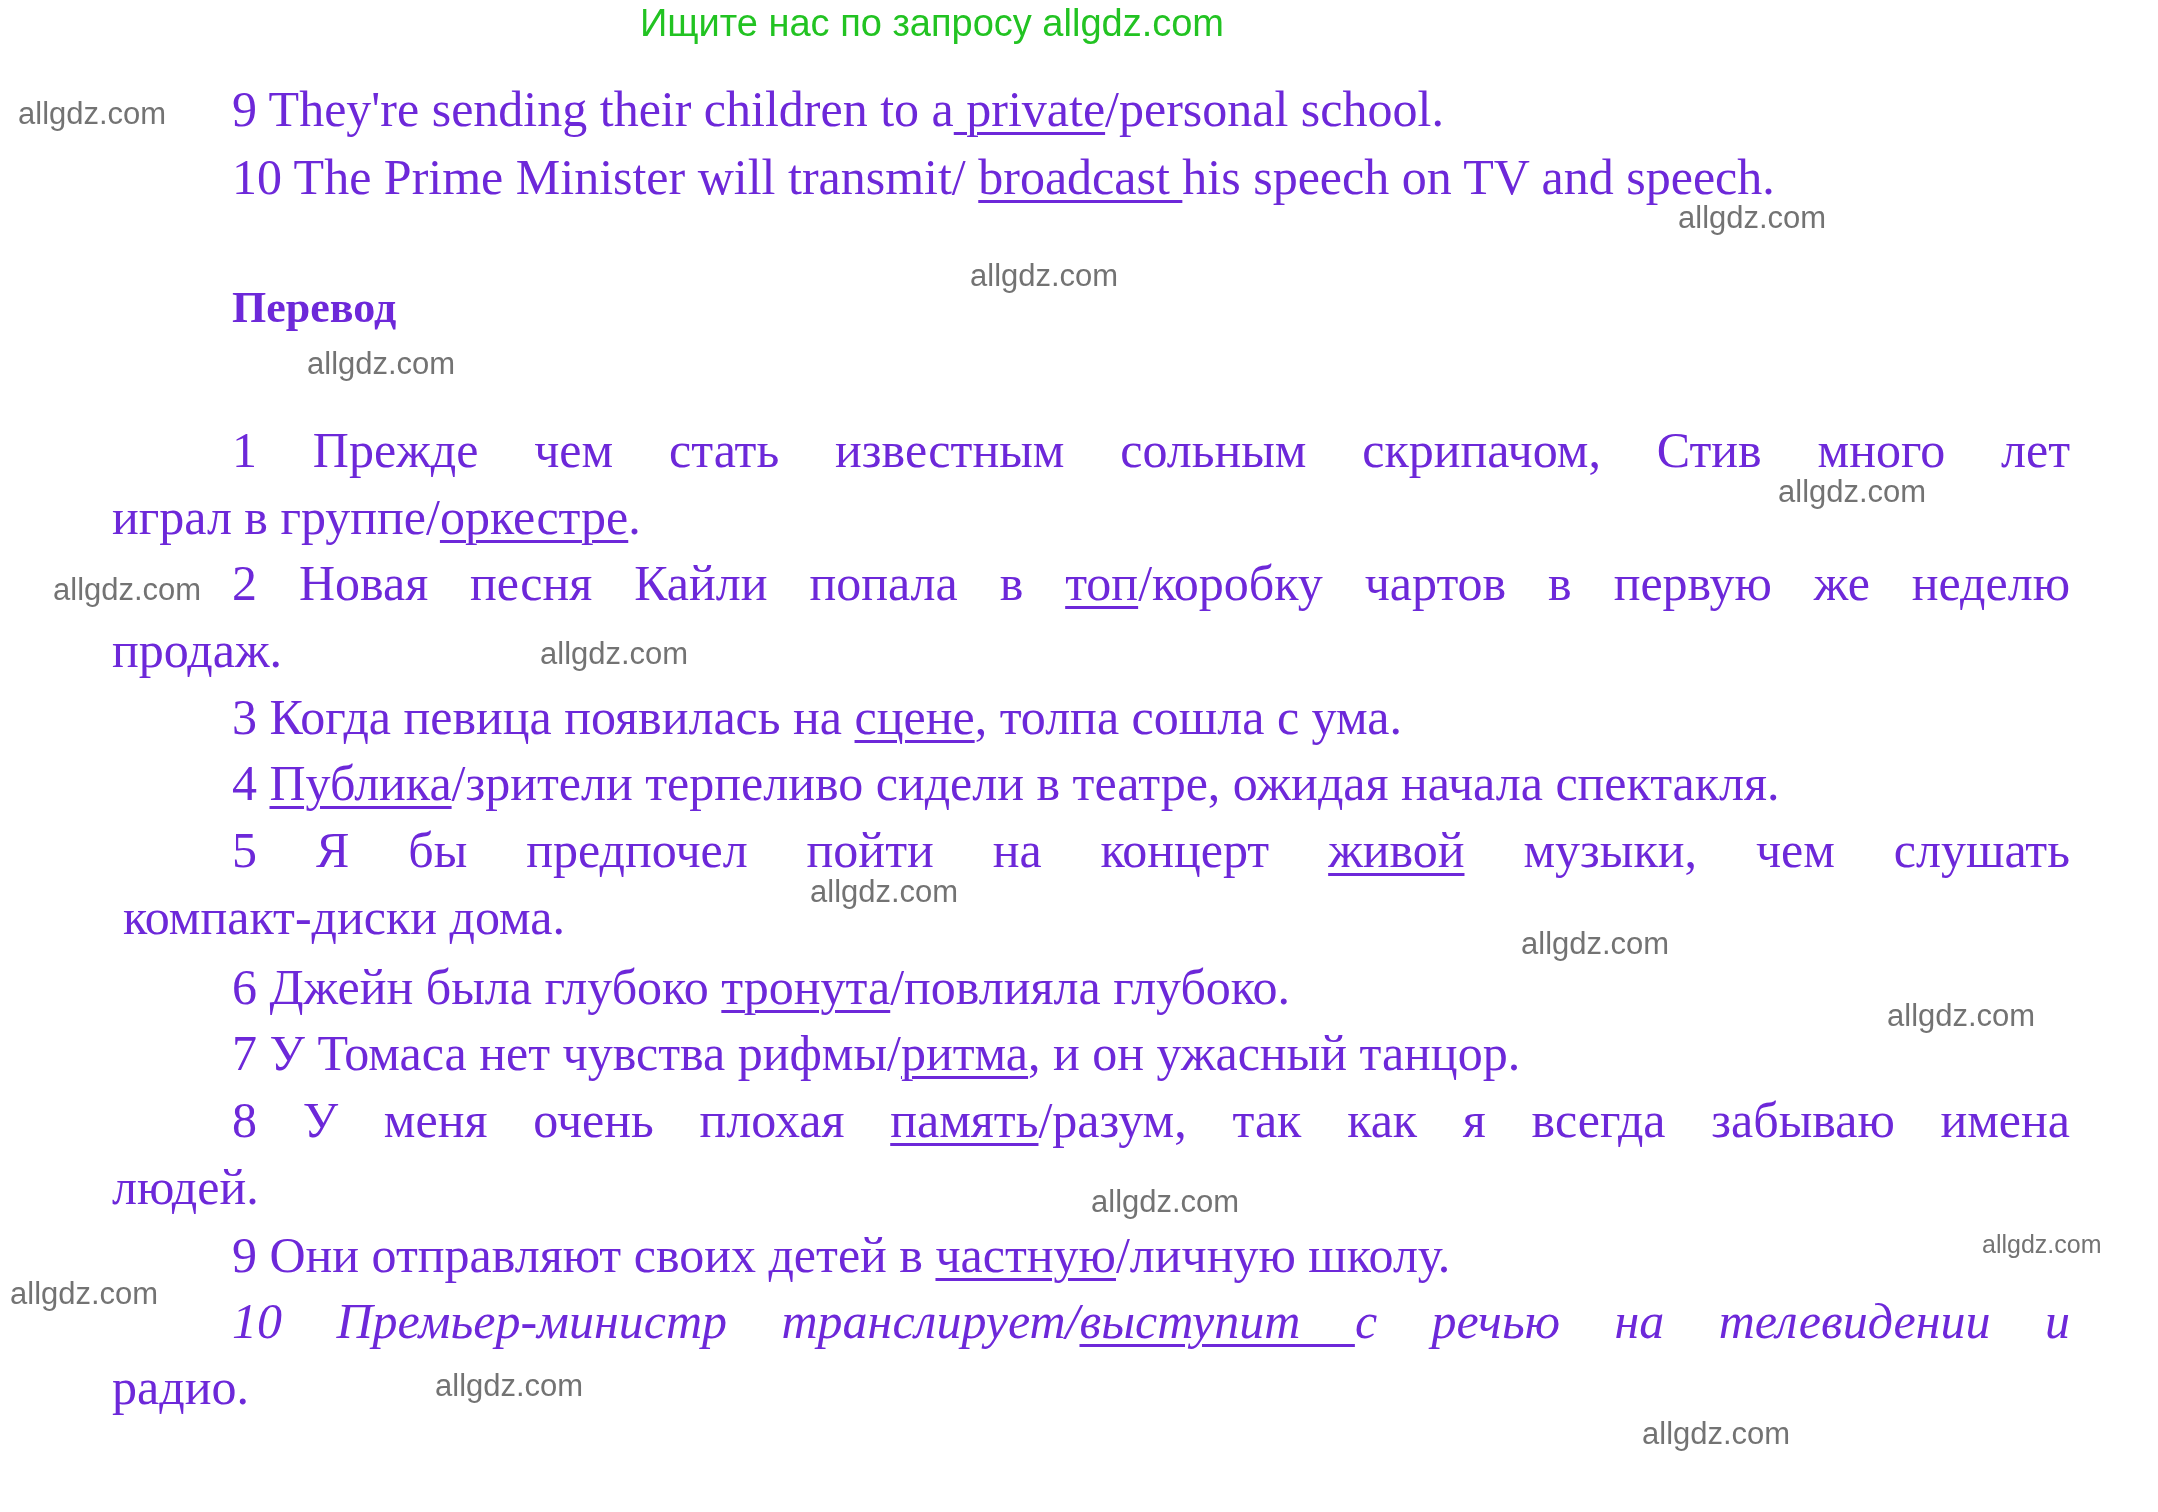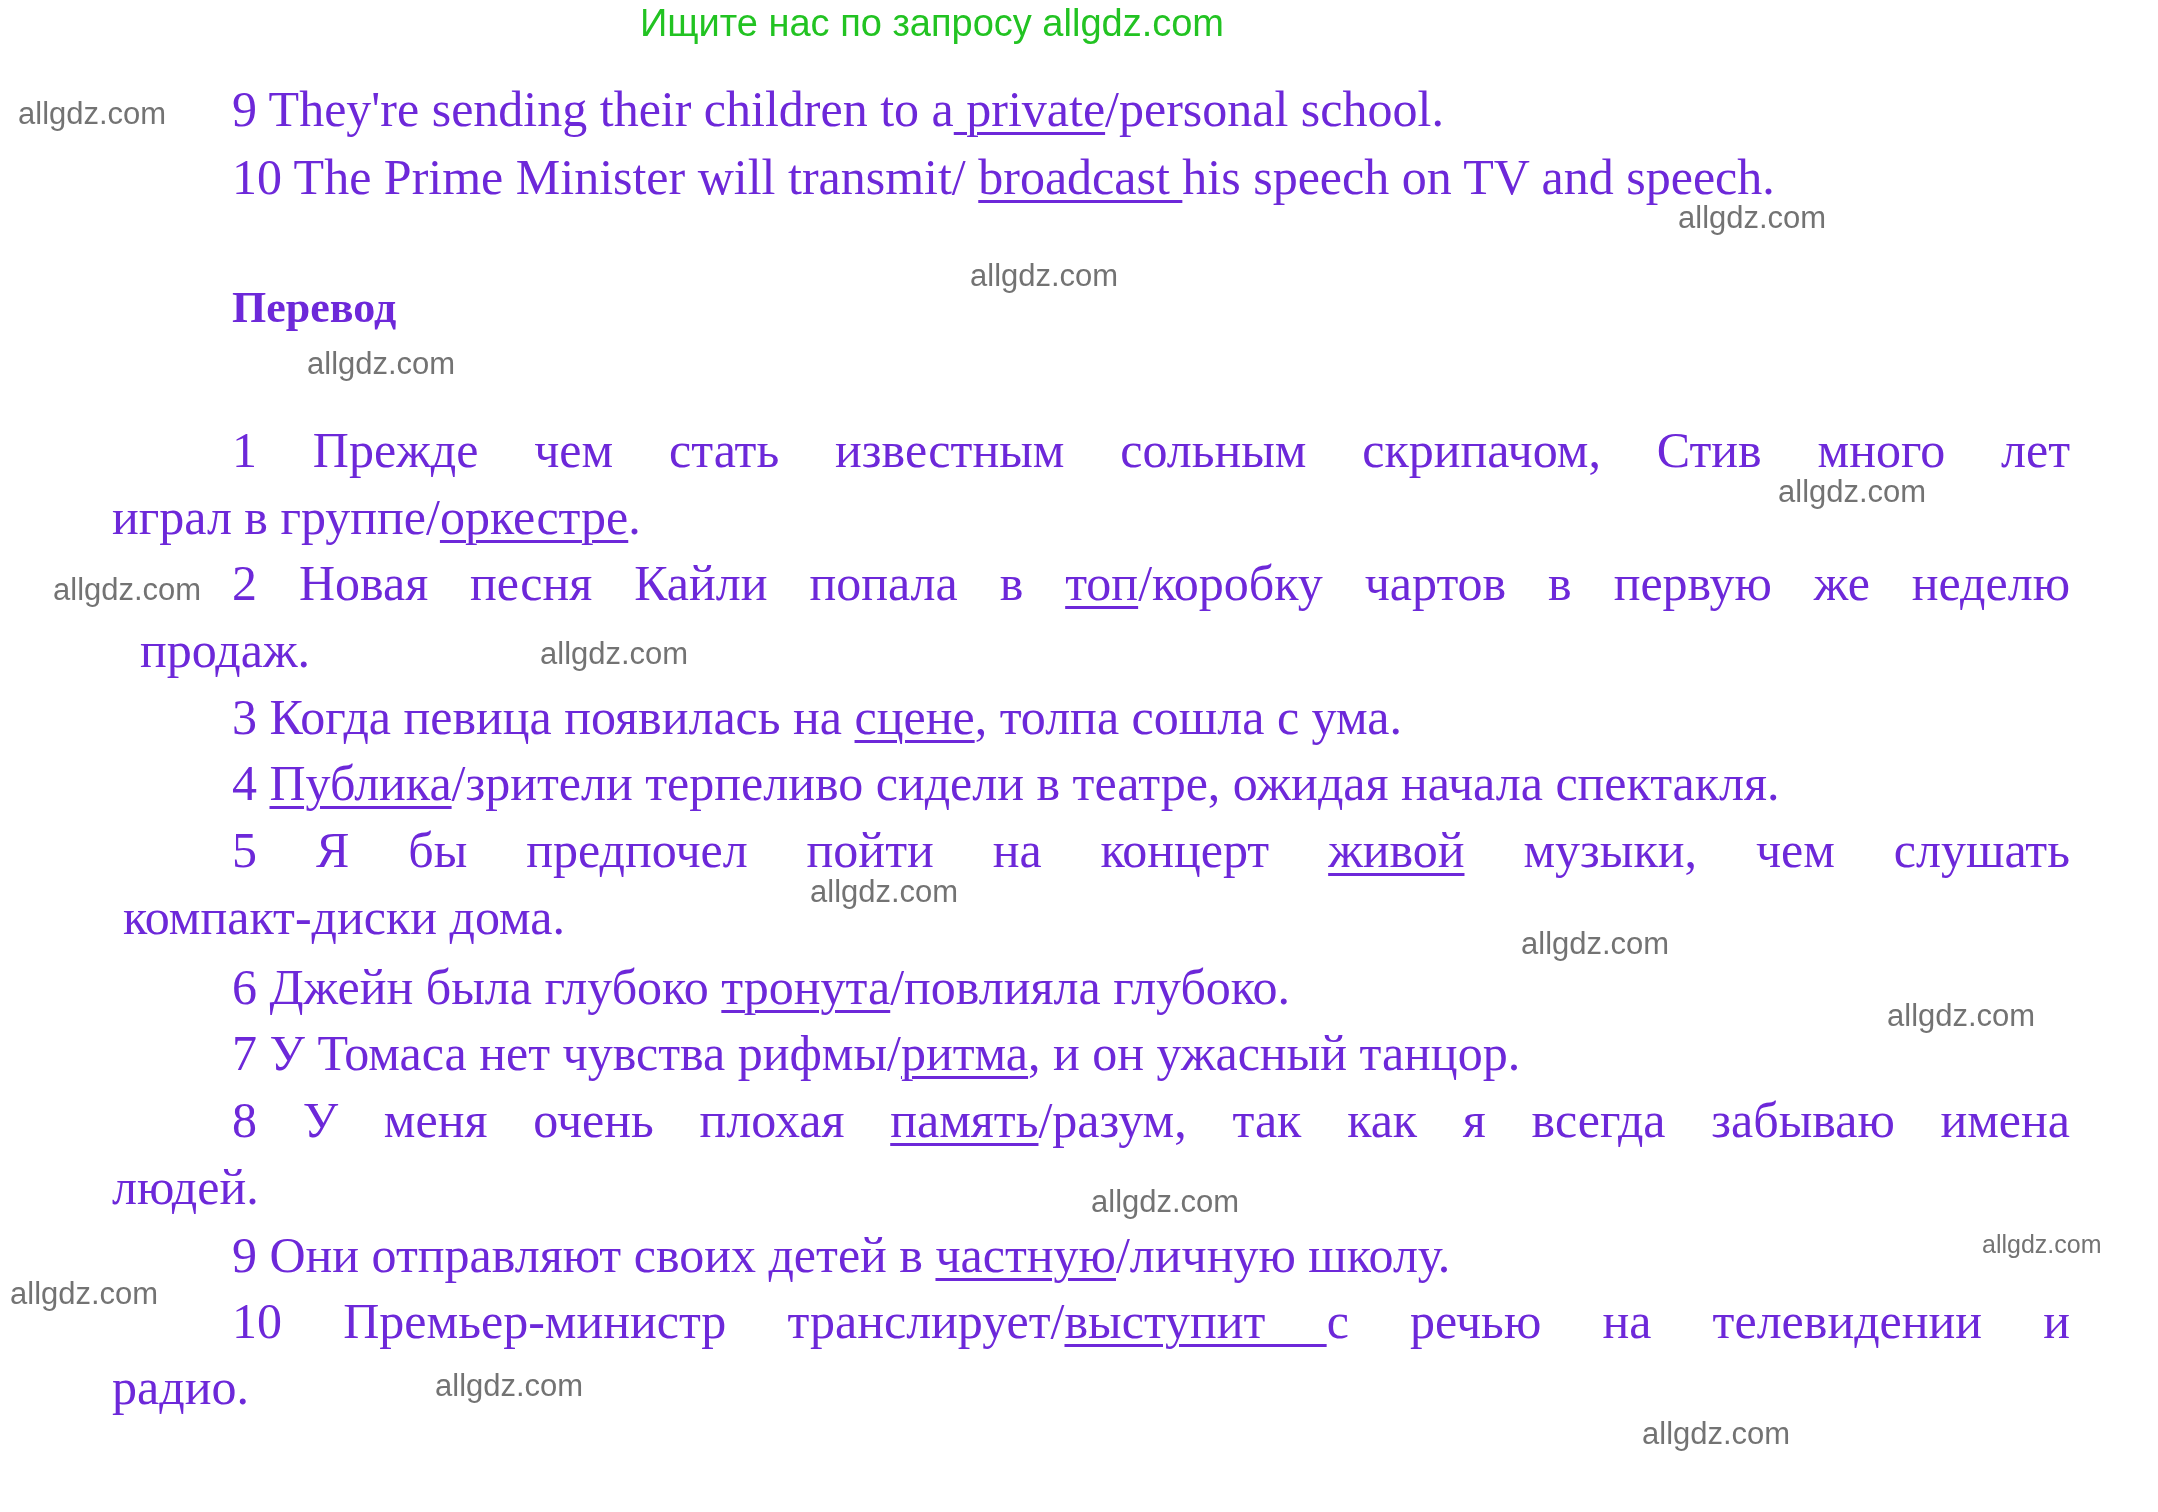--- a/index.html
+++ b/index.html
@@ -36,21 +36,21 @@
   <span>Прежде чем стать известным сольным скрипачом, Стив много лет</span>
 </div>
 <div class="line serif" style="left:112px; top:492px;">
   <span>играл в группе/</span><span class="ul">оркестре</span><span>.</span>
 </div>
 
 <div class="line serif just" style="left:232px; top:558px; width:1838px;">
   <span>2</span>
   <span>Новая песня Кайли попала в </span><span class="ul">топ</span><span>/коробку чартов в первую же неделю</span>
 </div>
-<div class="line serif" style="left:112px; top:625px;margin-left:28px;">продаж.</div>
+<div class="line serif" style="left:112px; top:625px;">продаж.</div>
 
 <div class="line serif" style="left:232px; top:692px;">
   <span>3</span>
   <span>Когда певица появилась на </span><span class="ul">сцене</span><span>, толпа сошла с ума.</span>
 </div>
 
 <div class="line serif" style="left:232px; top:758px;">
   <span>4</span>
   <span class="ul">Публика</span><span>/зрители терпеливо сидели в театре, ожидая начала спектакля.</span>
 </div>
@@ -75,21 +75,21 @@
   <span>8</span>
   <span>У меня очень плохая </span><span class="ul">память</span><span>/разум, так как я всегда забываю имена</span>
 </div>
 <div class="line serif" style="left:112px; top:1162px;">людей.</div>
 
 <div class="line serif" style="left:232px; top:1230px;">
   <span>9</span>
   <span>Они отправляют своих детей в </span><span class="ul">частную</span><span>/личную школу.</span>
 </div>
 
-<div class="line serif just" style="left:232px; top:1296px; width:1838px;">
+<div class="line serif just" style="left:232px; top:1296px; width:1838px;font-style:italic;">
   <span>10</span>
   <span>Премьер-министр транслирует/</span><span class="ul">выступит </span><span>с речью на телевидении и</span>
 </div>
 <div class="line serif" style="left:112px; top:1362px;">радио.</div>
 
 <div class="wm sans" style="left:18px; top:96px;">allgdz.com</div>
 <div class="wm sans" style="left:1678px; top:200px;">allgdz.com</div>
 <div class="wm sans" style="left:970px; top:258px;">allgdz.com</div>
 <div class="wm sans" style="left:307px; top:346px;">allgdz.com</div>
 <div class="wm sans" style="left:1778px; top:474px;">allgdz.com</div>

